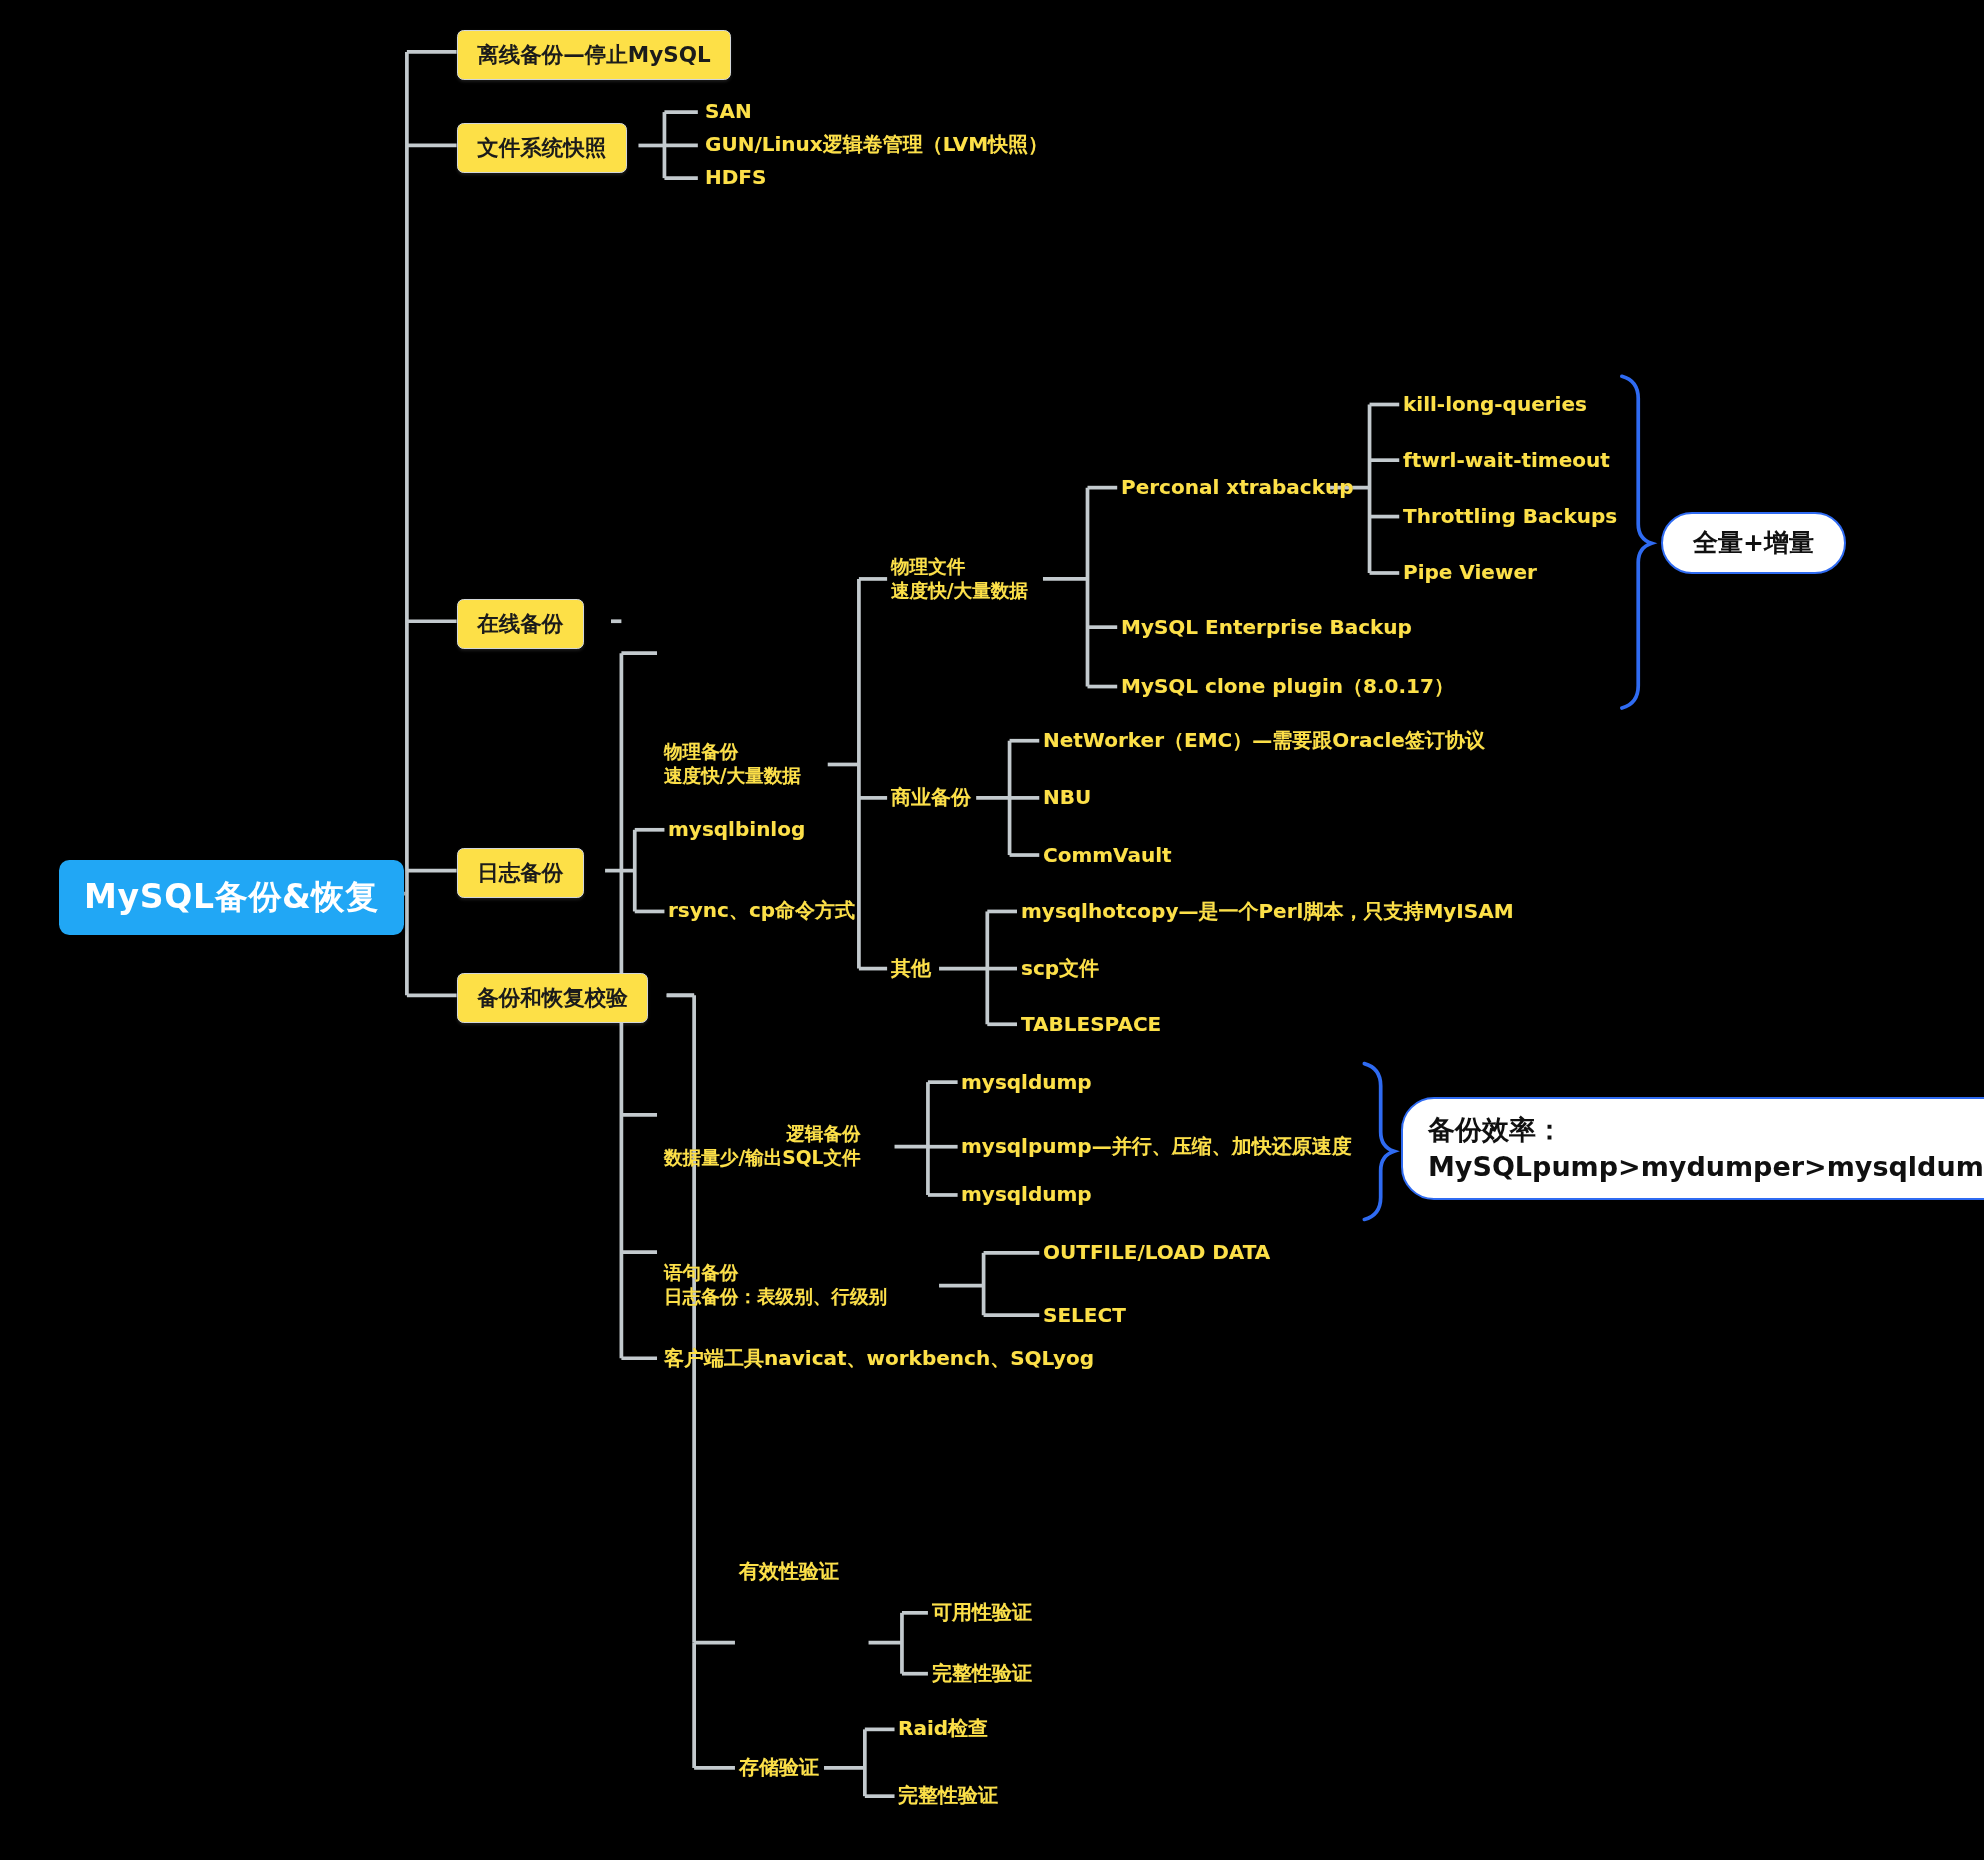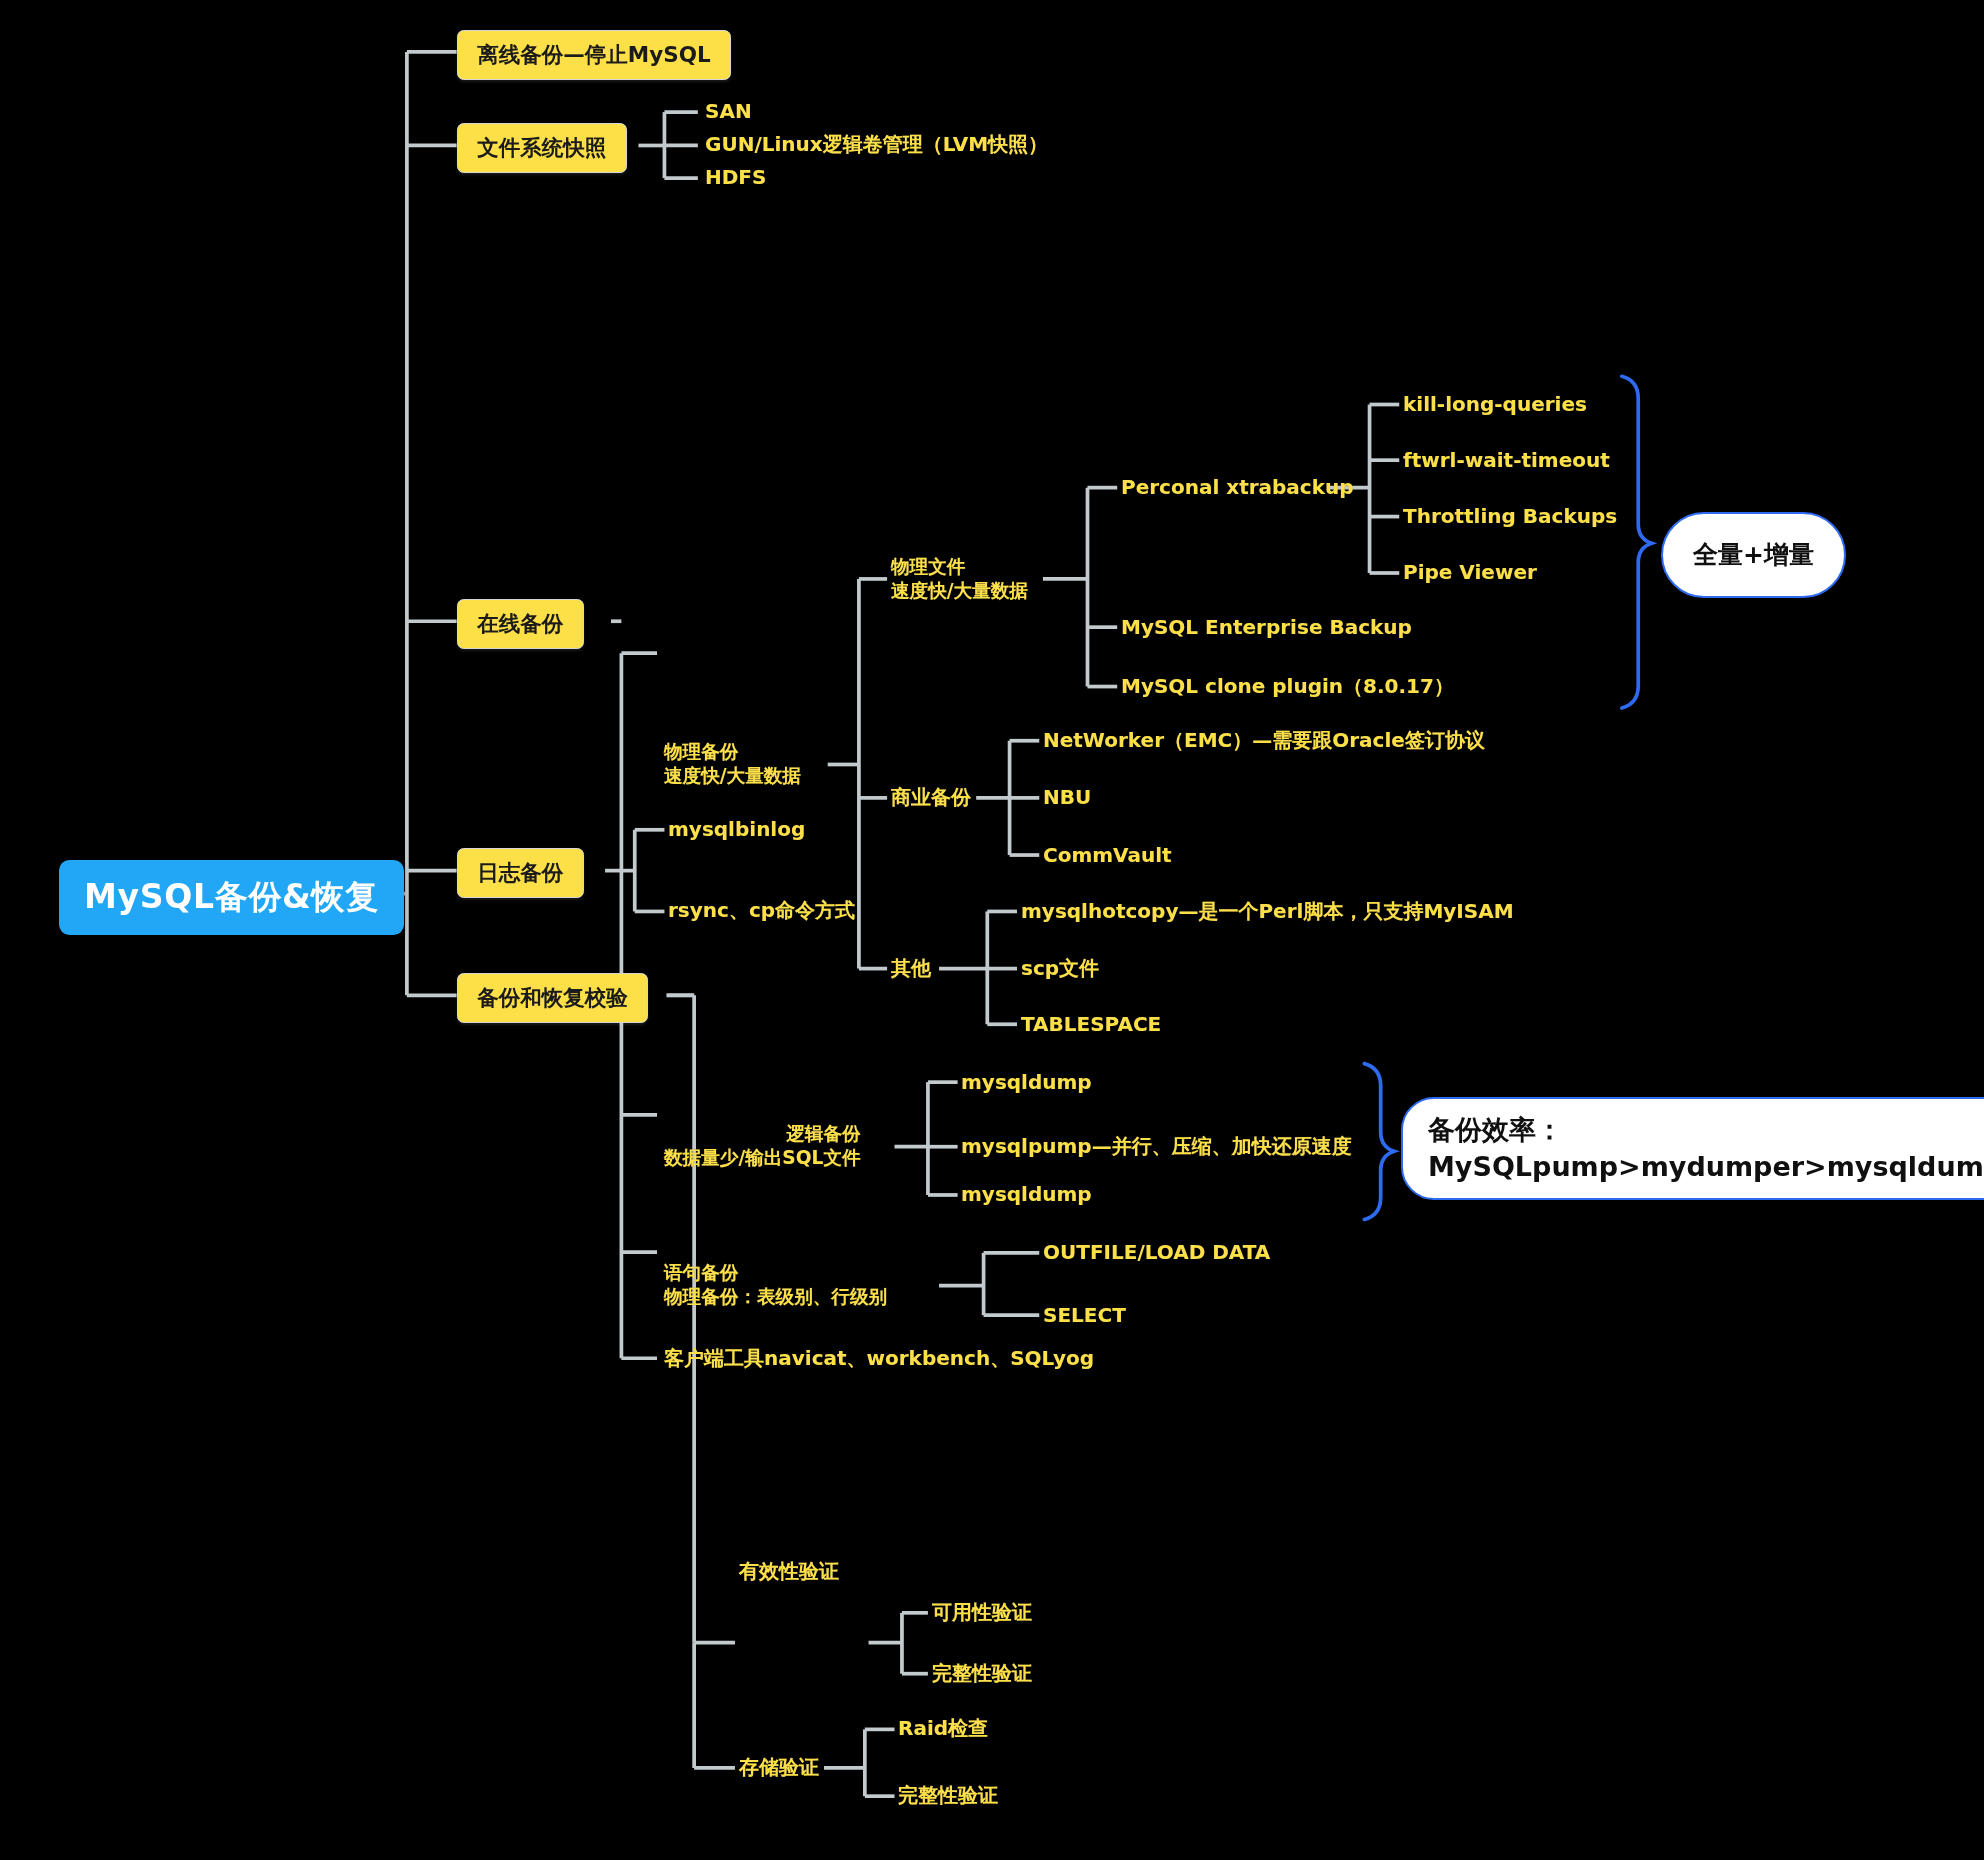--- a/index.html
+++ b/index.html
@@ -64,21 +64,21 @@
   }
   .text-node .l2 {
     display: block;
   }
   
   .callout {
     background: #ffffff;
     color: #101010;
     border: 2.2px solid #2f6bf2;
     border-radius: 45px;
-    padding: 24px 30px;
+    padding: 12px 30px;
     font-size: 25px;
     font-weight: bold;
     line-height: 1.34;
   }
   .callout.tall {
     border-radius: 33px;
     padding: 13.4px 25px;
     font-size: 27px;
   }
   .callout .c2 { display: block; }
@@ -237,21 +237,21 @@
     <span class="l2">逻辑备份</span>
     <span class="l2">数据量少/输出SQL文件</span>
   </div>
 
   <div class="node text-node" style="left:961px; top:1070px;">mysqldump</div>
   <div class="node text-node" style="left:961px; top:1134px;">mysqlpump—并行、压缩、加快还原速度</div>
   <div class="node text-node" style="left:961px; top:1182px;">mysqldump</div>
 
   <div class="node text-node small" style="left:664px; top:1261px;">
     <span class="l2">语句备份</span>
-    <span class="l2">物理备份：表级别、行级别</span>
+    <span class="l2">日志备份：表级别、行级别</span>
   </div>
 
   <div class="node text-node" style="left:1043px; top:1240px;">OUTFILE/LOAD DATA</div>
   <div class="node text-node" style="left:1043px; top:1303px;">SELECT</div>
 
   <div class="node text-node" style="left:664px; top:1346px;">客户端工具navicat、workbench、SQLyog</div>
 
   <div class="node text-node" style="left:668px; top:817px;">mysqlbinlog</div>
   <div class="node text-node" style="left:668px; top:898px;">rsync、cp命令方式</div>
 

